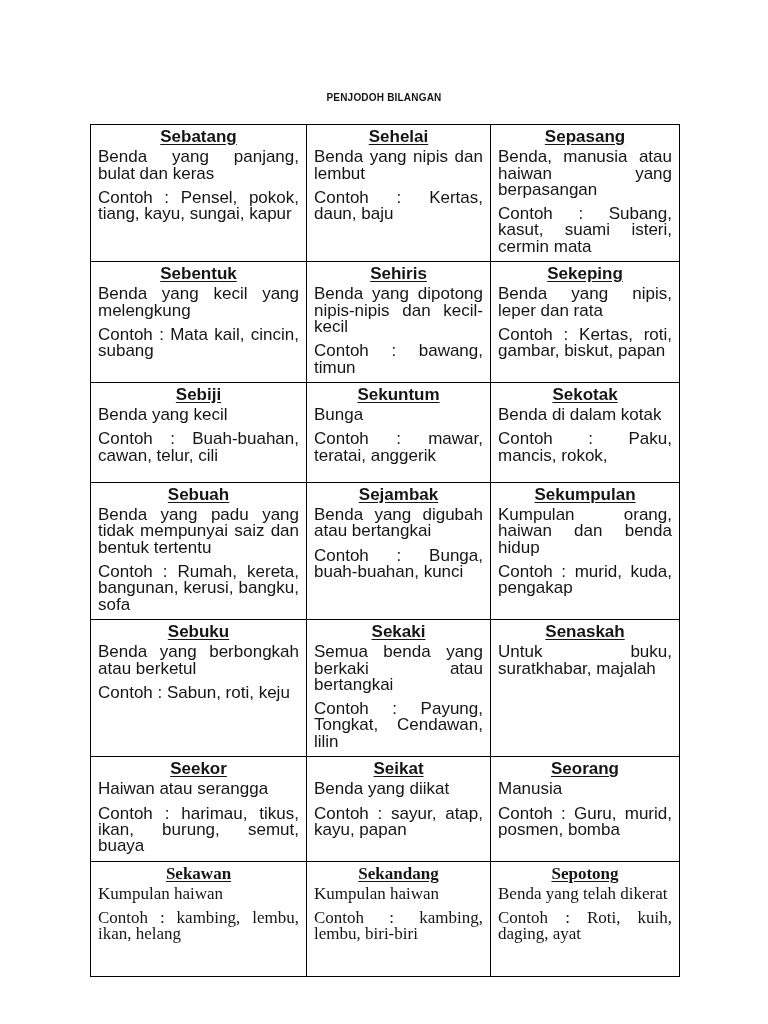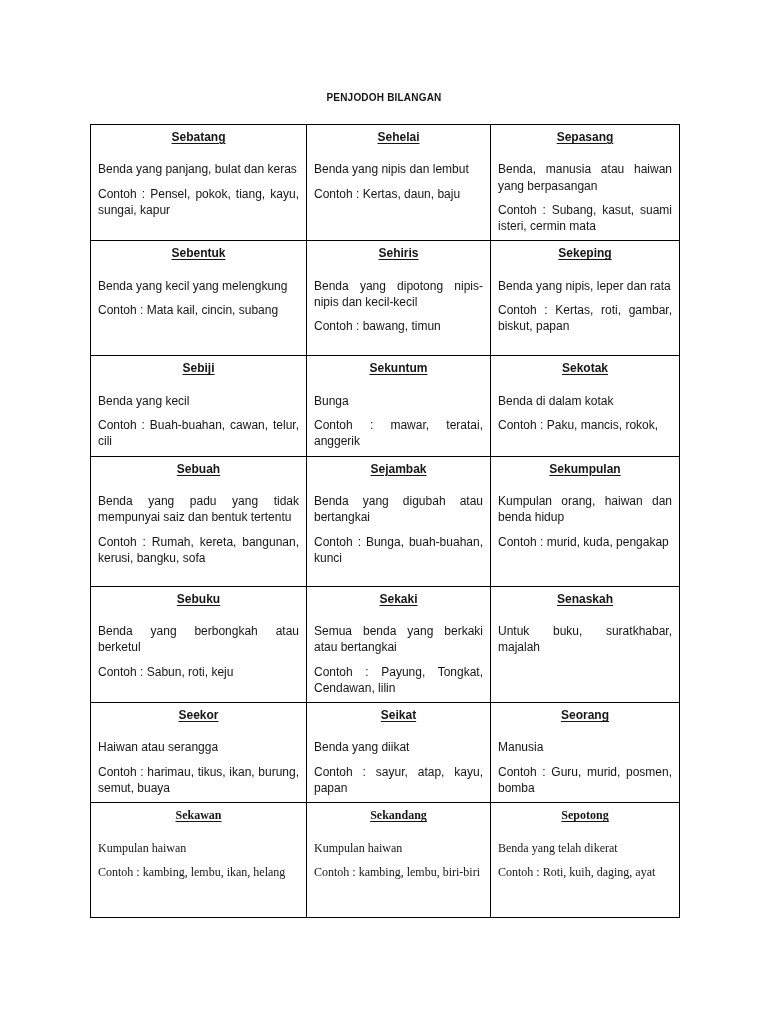--- a/index.html
+++ b/index.html
@@ -23,37 +23,37 @@
     position: absolute;
     left: 90px; top: 124px;
     width: 589px;
     border-collapse: collapse;
     table-layout: fixed;
   }
   .classifier-table td {
     border: 1.5px solid #000;
     vertical-align: top;
     padding: 4px 7px 6px 7px;
-    font-size: 12px;
+    font-size: 17px;
     line-height: 16.3px;
     text-align: justify;
   }
   .col-1 { width: 216px; }
   .col-2 { width: 184px; }
   .col-3 { width: 189px; }
   .r1 { height: 115px; } .r2 { height: 115px; } .r3 { height: 100px; }
   .r4 { height: 130px; } .r5 { height: 115px; } .r6 { height: 98px; }
   .r7 { height: 115px; font-family: Liberation Serif, serif; }
   .cell-header {
     text-align: center;
     font-weight: bold;
     text-decoration: underline;
     text-underline-offset: 2px;
   }
-  .cell-desc { margin-top: 16px; }
+  .cell-desc { margin-top: 4px; }
   .cell-example { margin-top: 8px; }
 </style>
 </head>
 <body>
 
 <div class="doc-title">PENJODOH BILANGAN</div>
 
 <table class="classifier-table">
   <colgroup>
       <col class="col-1">

